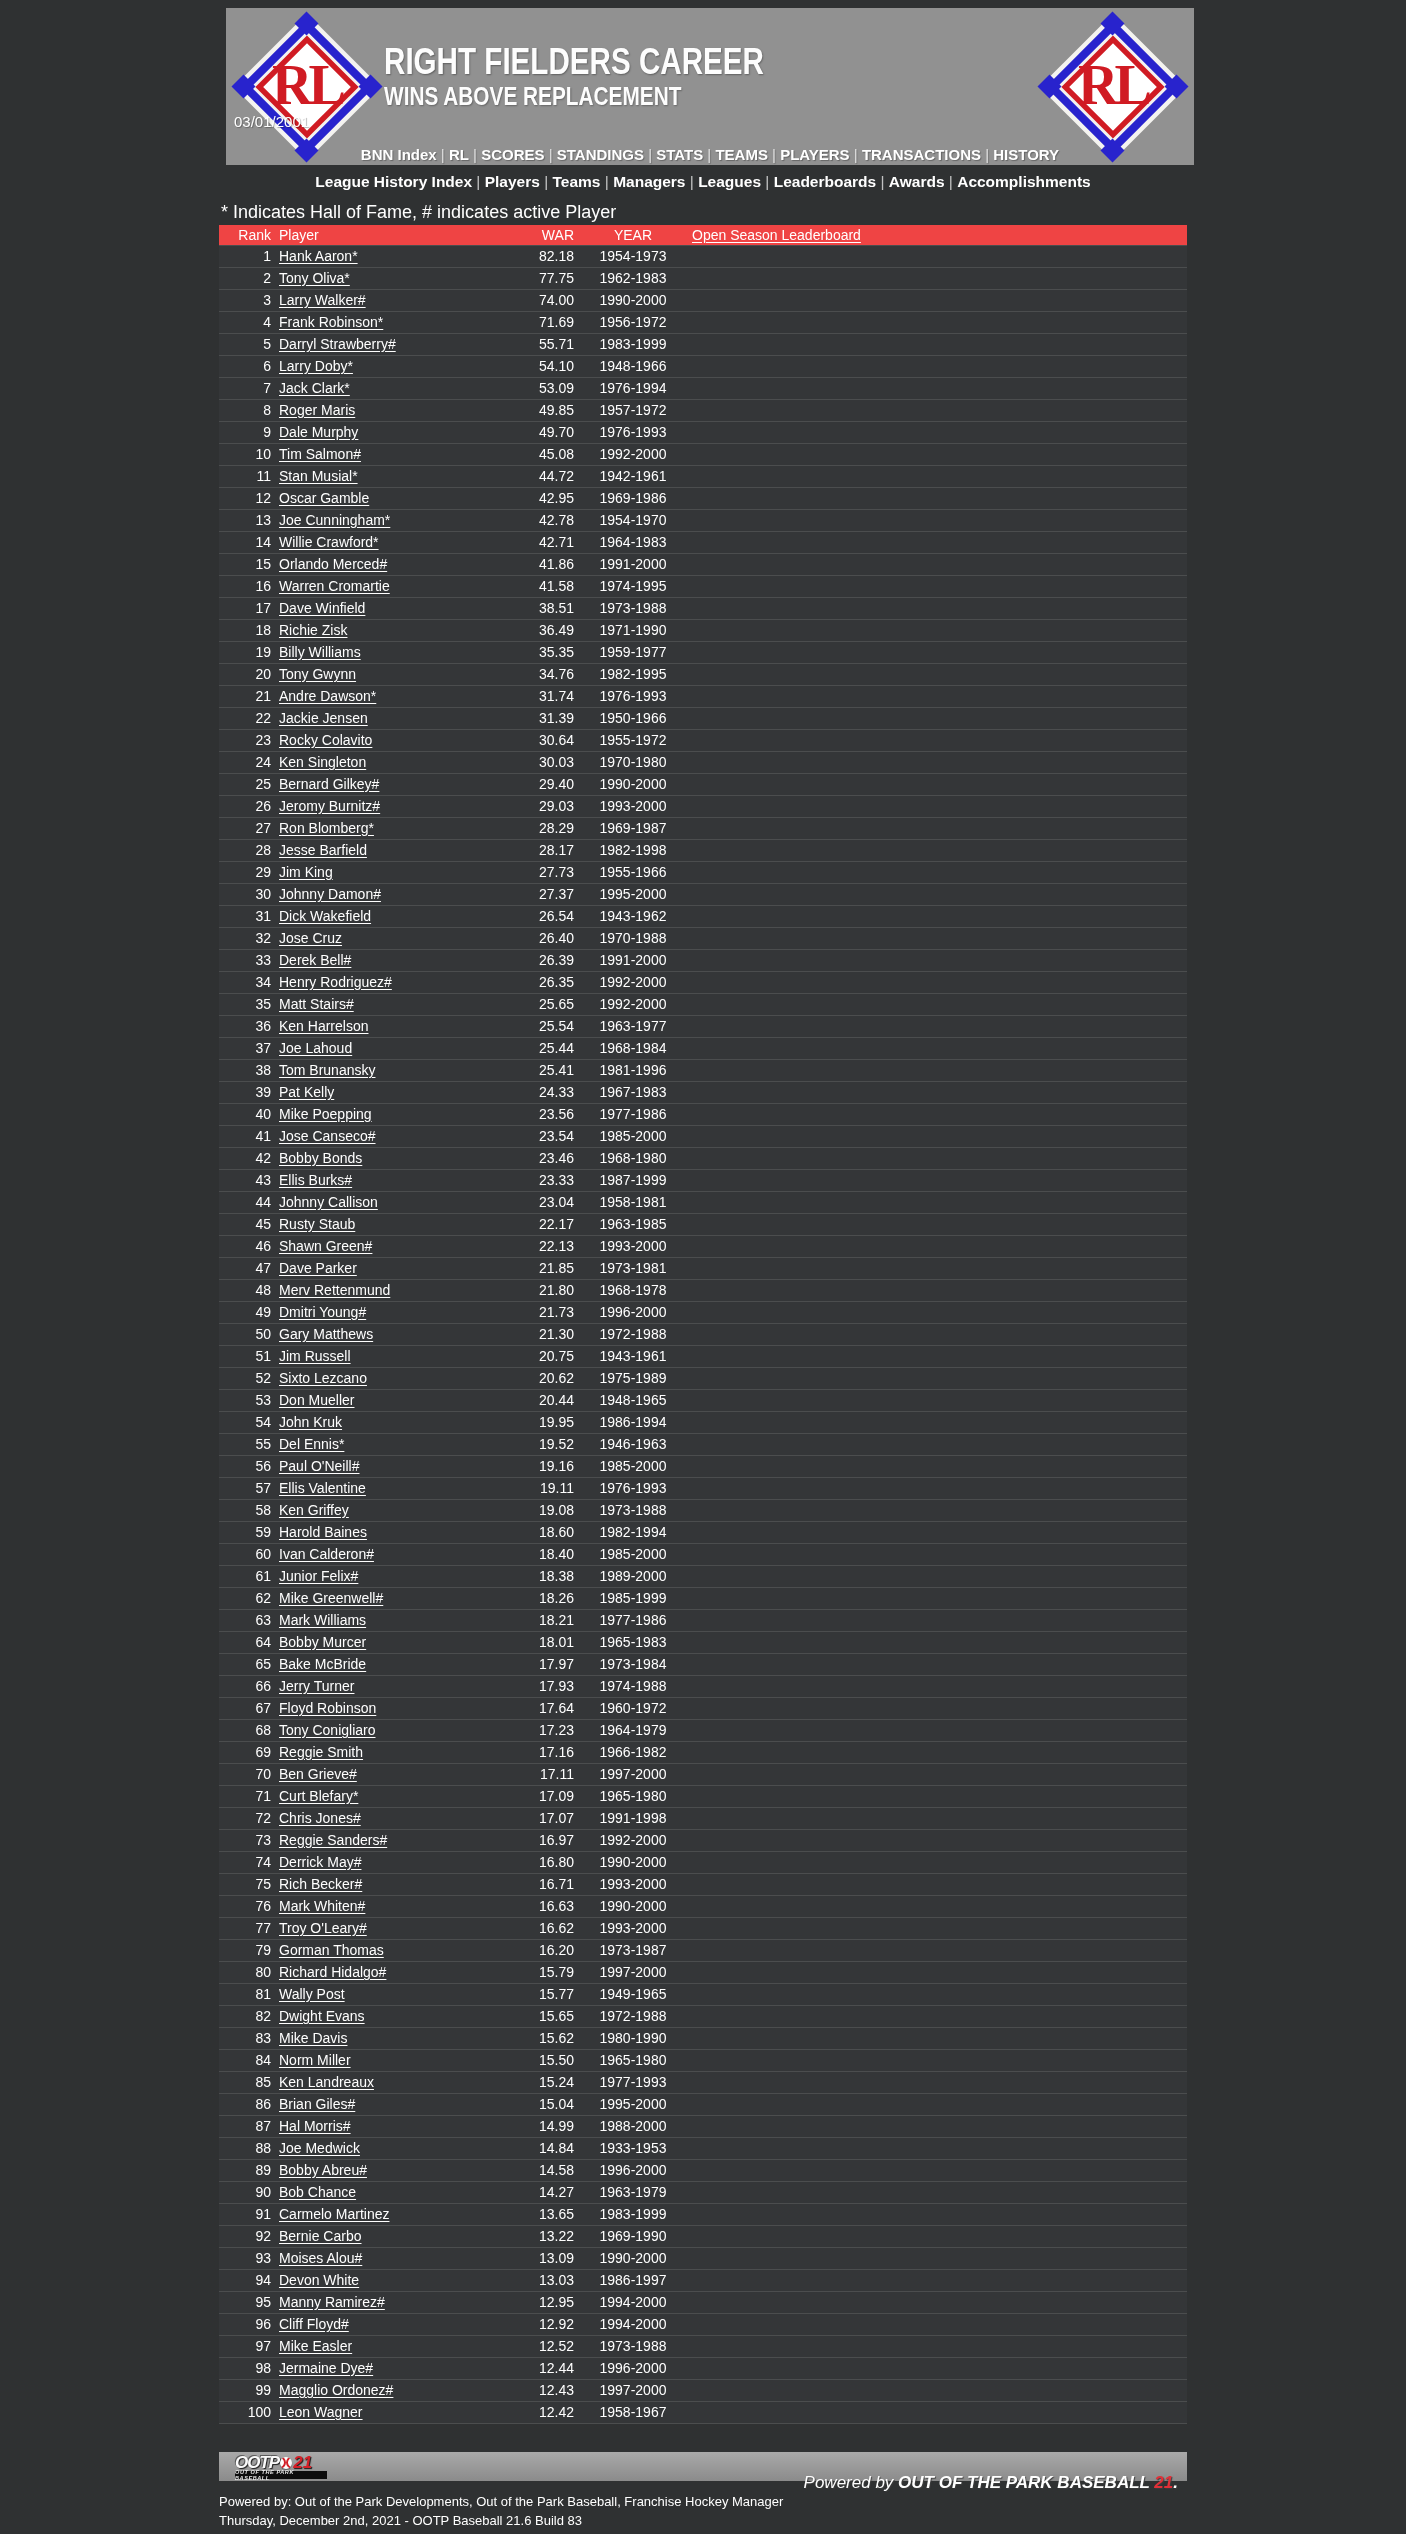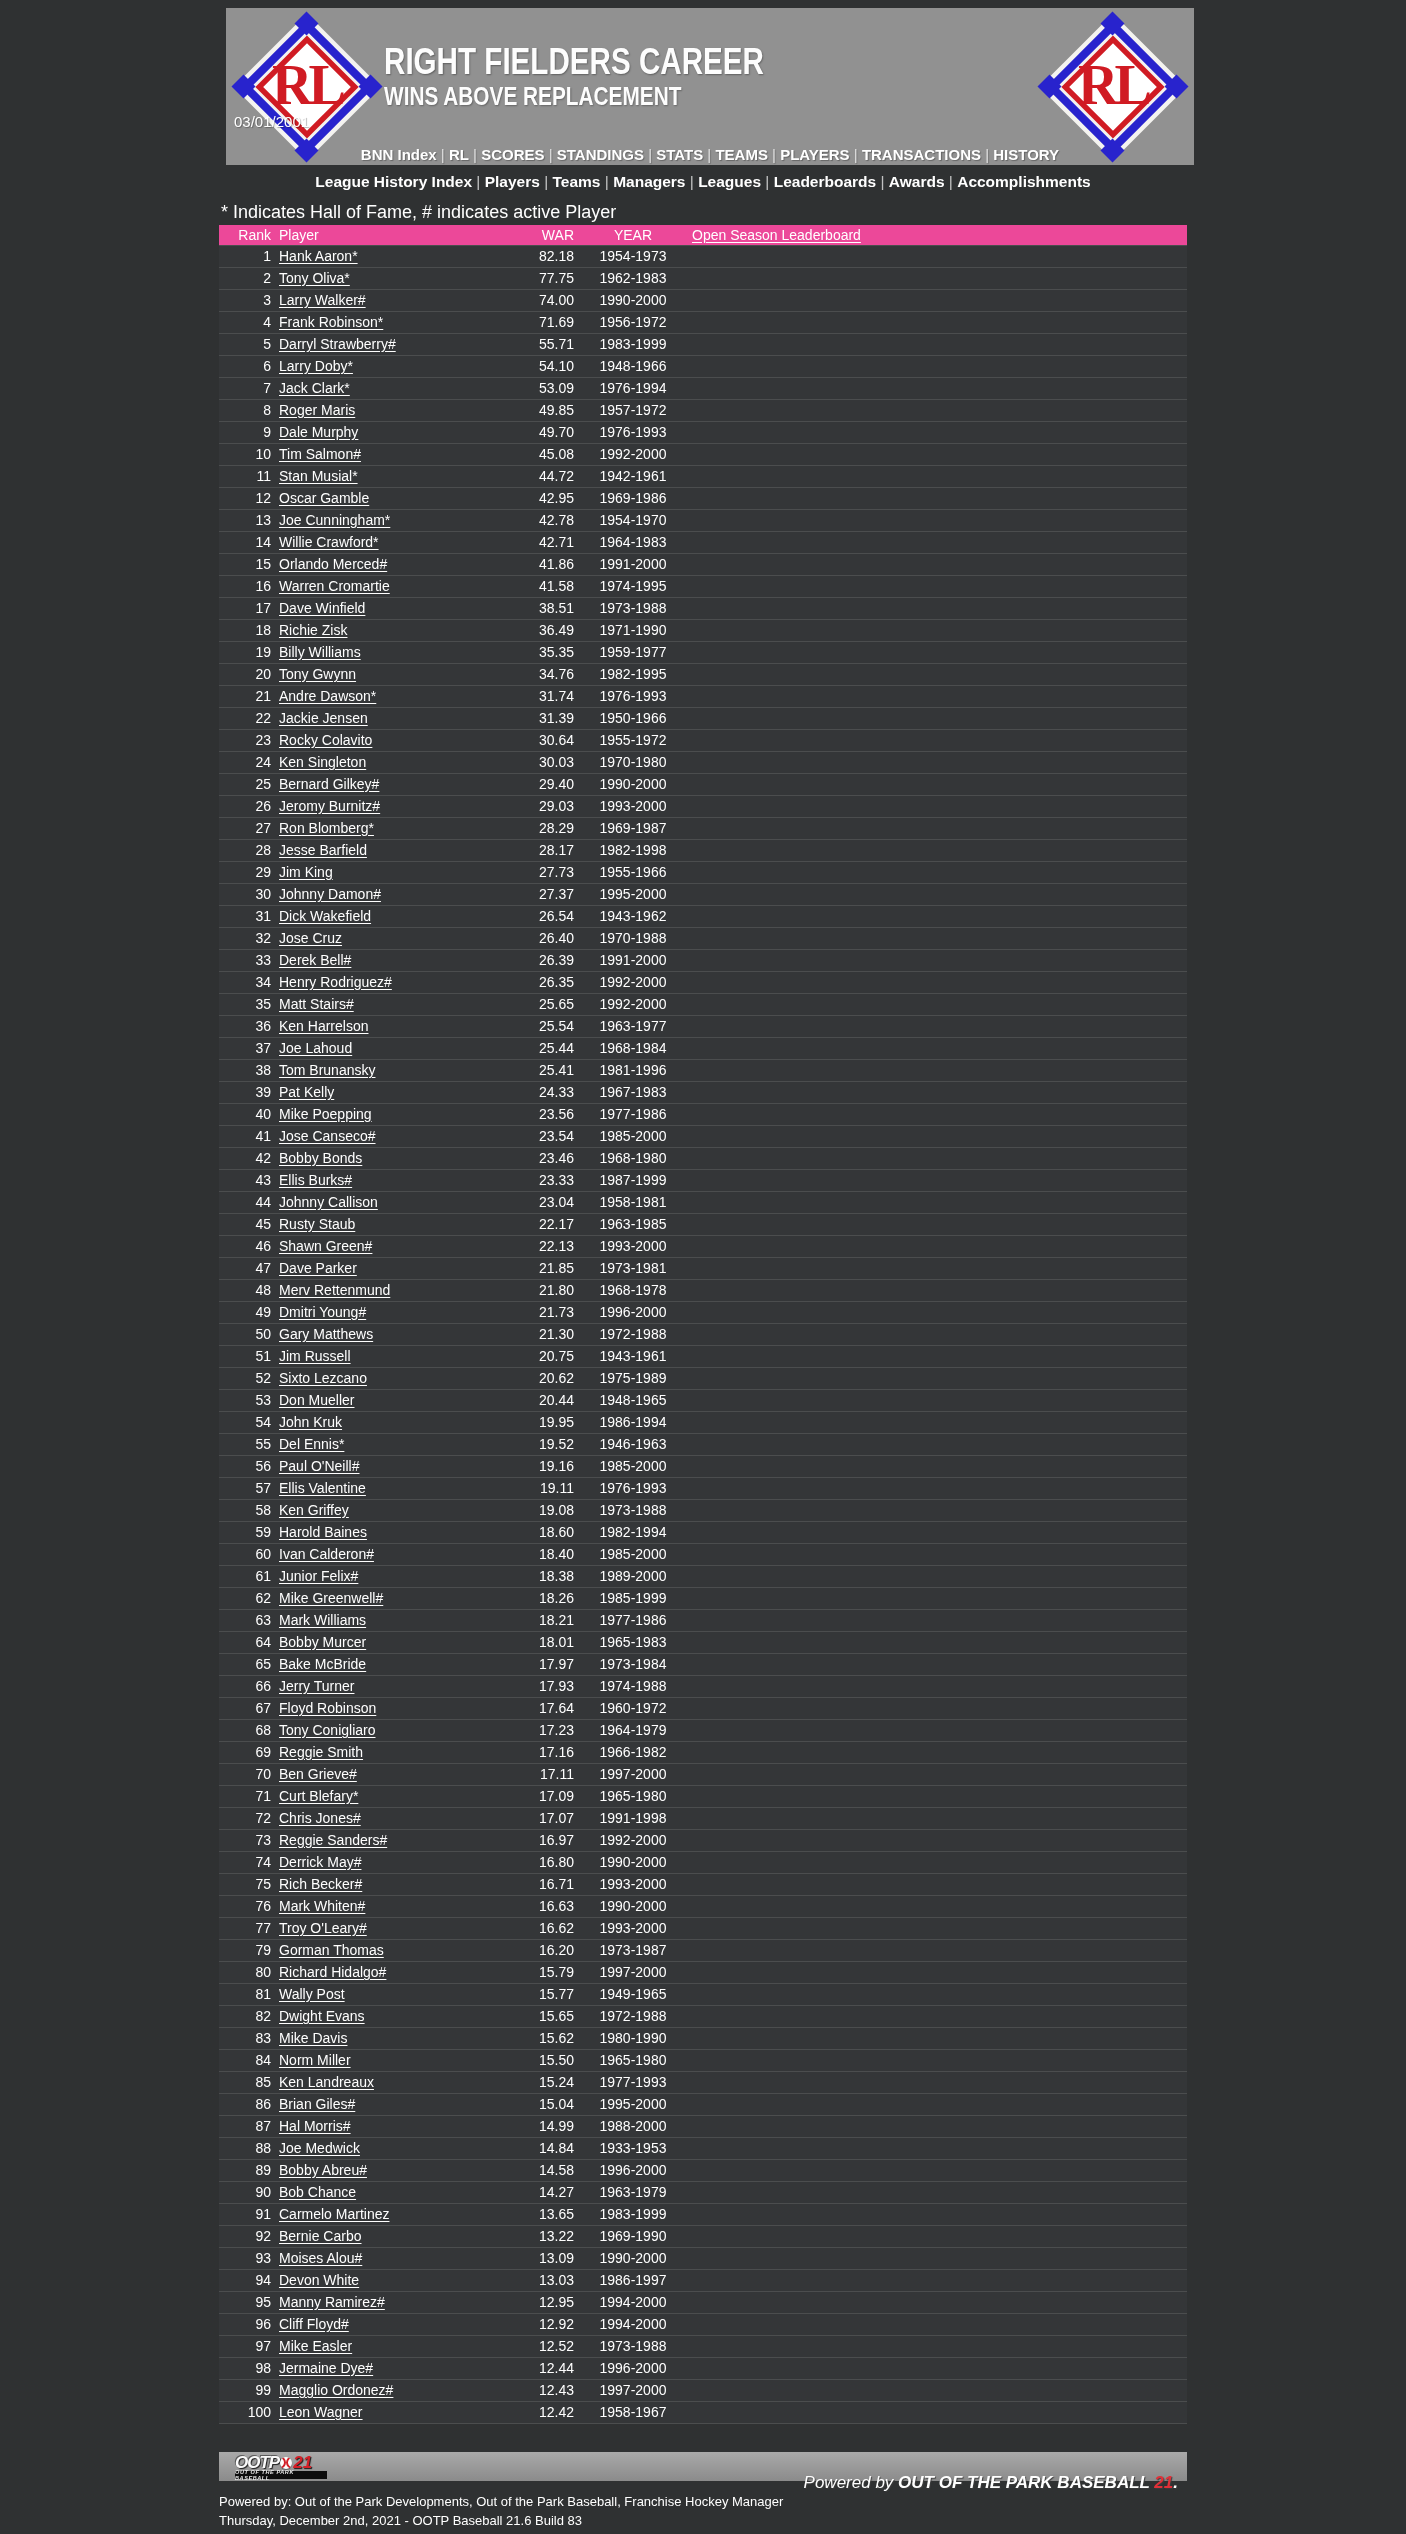--- a/index.html
+++ b/index.html
@@ -41,21 +41,21 @@
   .cap-right{right:3px;top:66px;}
   .rl-text{position:absolute;left:50%;top:50%;transform:translate(-50%,-54%);
            font-family:"Liberation Serif","DejaVu Serif",serif;font-weight:bold;font-size:56px;
            color:#d01b23;letter-spacing:-4px;line-height:1;}
 
   
   .note{position:absolute;left:2px;top:202px;font-size:18px;color:#fff;}
 
   
   .table{position:absolute;left:0;top:225px;width:968px;background:#343638;font-size:14px;}
-  .thead{display:flex;height:20px;line-height:20px;background:#ec4899;border-bottom:1px solid #4b4d4e;}
+  .thead{display:flex;height:20px;line-height:20px;background:#ef4444;border-bottom:1px solid #4b4d4e;}
   .row{display:flex;height:21px;line-height:21px;border-bottom:1px solid #4b4d4e;}
   .c{white-space:nowrap;overflow:visible;}
   .c.rank{width:52px;text-align:right;}
   .c.player{width:225px;margin-left:8px;}
   .c.war{width:70px;text-align:right;}
   .c.year{width:118px;text-align:center;}
   .c.link{flex:1;text-align:left;}
   .plink{text-decoration:underline;text-underline-offset:2px;cursor:pointer;}
 
   

